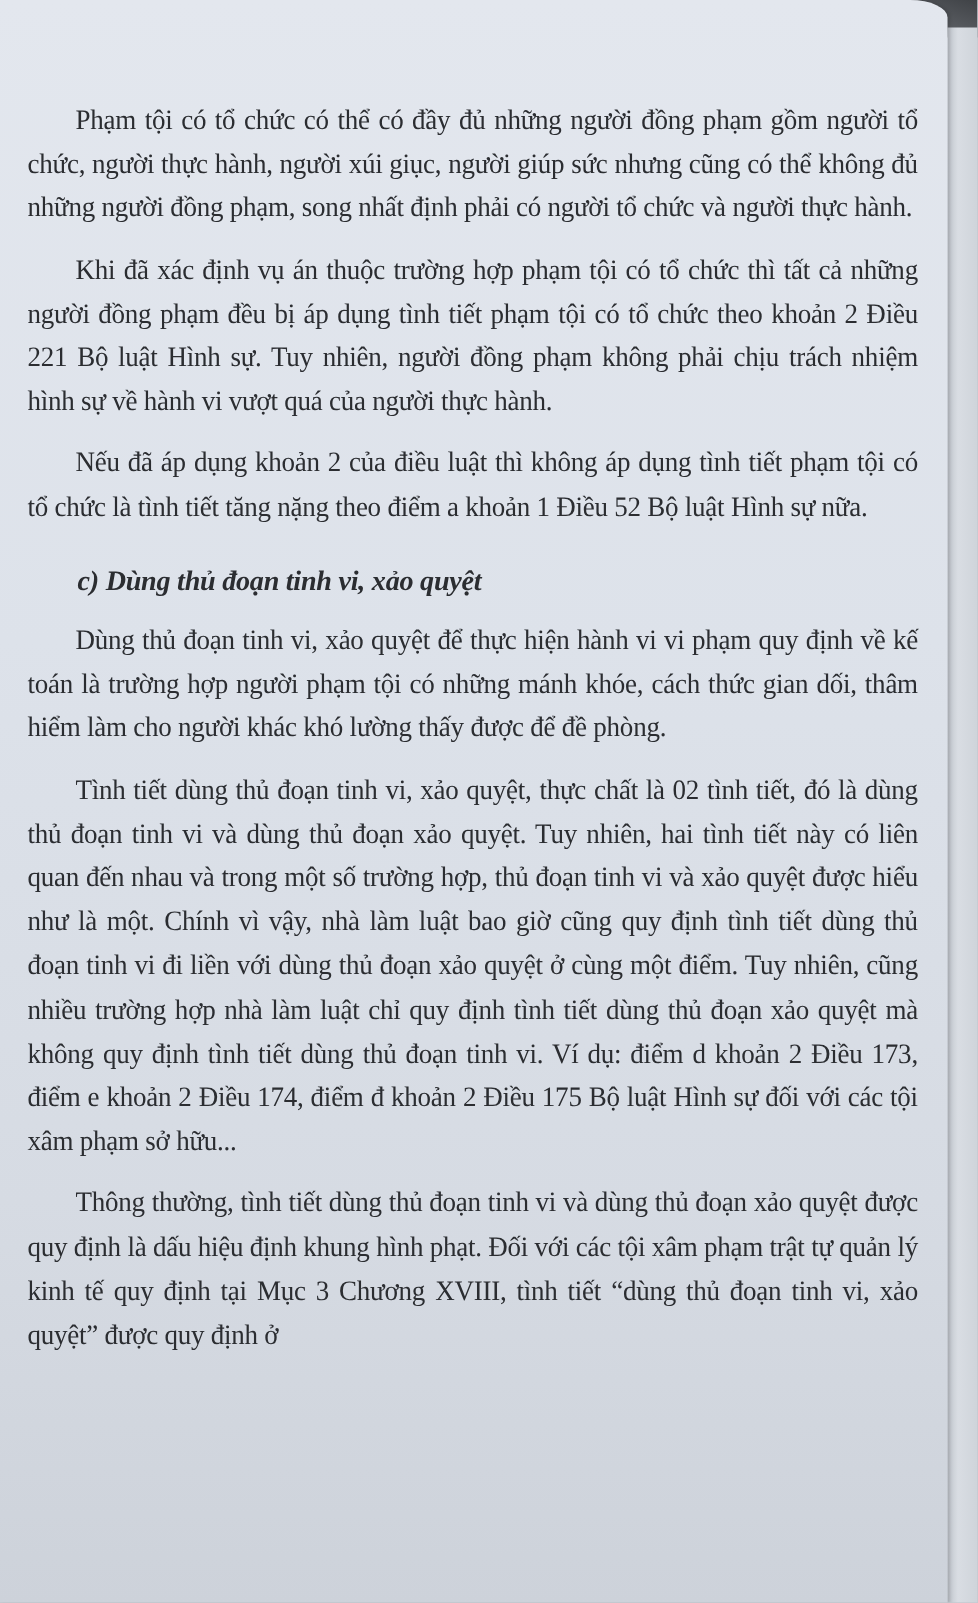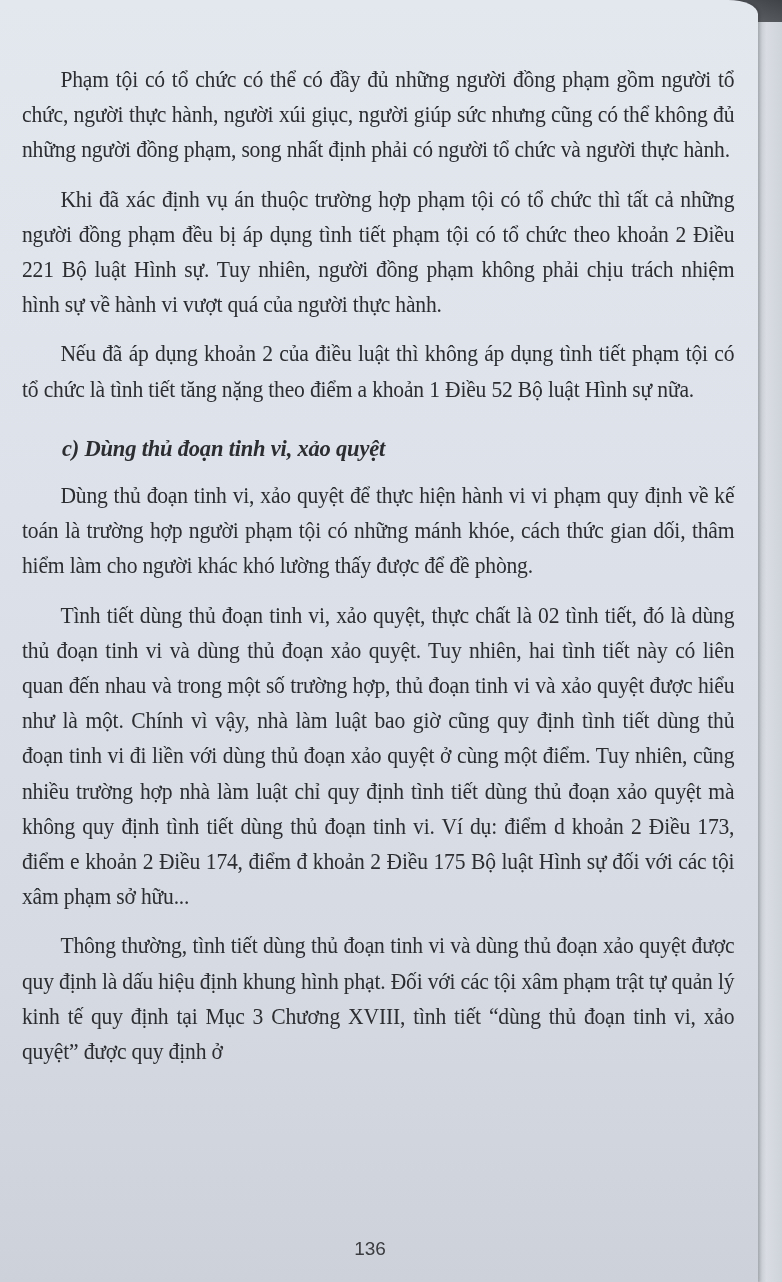--- a/index.html
+++ b/index.html
@@ -17,21 +17,21 @@
       position: absolute; left: 0; top: 0; width: 758px; height: 1282px;
       background: linear-gradient(180deg, #e3e7ee 0%, #dde2ea 40%, #d6dbe3 75%, #cdd2da 100%);
       border-top-right-radius: 30px 14px;
       box-shadow: 2px 0 3px rgba(0,0,0,0.15);
     }
     .next-page-edge {
       position: absolute; right: 0; top: 22px; width: 24px; height: 1260px;
       background: linear-gradient(90deg, #c0c5cc 0%, #d9dde3 35%, #cfd4da 100%);
     }
     .content {
-      position: absolute; left: 22px; top: 62px; width: 712px;
+      position: absolute; left: 22px; top: 78px; width: 712px;
       color: #2b2d31;
       font-size: 22.5px;
       line-height: 35.2px;
       letter-spacing: -0.2px;
     }
     .para {
       margin: 0 0 14px 0;
       text-align: justify;
       text-indent: 40px;
       transform: scaleX(0.96);
@@ -60,14 +60,13 @@
 <div class="page">
   <div class="content">
     <p class="para">Phạm tội có tổ chức có thể có đầy đủ những người đồng phạm gồm người tổ chức, người thực hành, người xúi giục, người giúp sức nhưng cũng có thể không đủ những người đồng phạm, song nhất định phải có người tổ chức và người thực hành.</p>
     <p class="para">Khi đã xác định vụ án thuộc trường hợp phạm tội có tổ chức thì tất cả những người đồng phạm đều bị áp dụng tình tiết phạm tội có tổ chức theo khoản 2 Điều 221 Bộ luật Hình sự. Tuy nhiên, người đồng phạm không phải chịu trách nhiệm hình sự về hành vi vượt quá của người thực hành.</p>
     <p class="para">Nếu đã áp dụng khoản 2 của điều luật thì không áp dụng tình tiết phạm tội có tổ chức là tình tiết tăng nặng theo điểm a khoản 1 Điều 52 Bộ luật Hình sự nữa.</p>
     <h3 class="heading">c) Dùng thủ đoạn tinh vi, xảo quyệt</h3>
     <p class="para">Dùng thủ đoạn tinh vi, xảo quyệt để thực hiện hành vi vi phạm quy định về kế toán là trường hợp người phạm tội có những mánh khóe, cách thức gian dối, thâm hiểm làm cho người khác khó lường thấy được để đề phòng.</p>
     <p class="para">Tình tiết dùng thủ đoạn tinh vi, xảo quyệt, thực chất là 02 tình tiết, đó là dùng thủ đoạn tinh vi và dùng thủ đoạn xảo quyệt. Tuy nhiên, hai tình tiết này có liên quan đến nhau và trong một số trường hợp, thủ đoạn tinh vi và xảo quyệt được hiểu như là một. Chính vì vậy, nhà làm luật bao giờ cũng quy định tình tiết dùng thủ đoạn tinh vi đi liền với dùng thủ đoạn xảo quyệt ở cùng một điểm. Tuy nhiên, cũng nhiều trường hợp nhà làm luật chỉ quy định tình tiết dùng thủ đoạn xảo quyệt mà không quy định tình tiết dùng thủ đoạn tinh vi. Ví dụ: điểm d khoản 2 Điều 173, điểm e khoản 2 Điều 174, điểm đ khoản 2 Điều 175 Bộ luật Hình sự đối với các tội xâm phạm sở hữu...</p>
     <p class="para">Thông thường, tình tiết dùng thủ đoạn tinh vi và dùng thủ đoạn xảo quyệt được quy định là dấu hiệu định khung hình phạt. Đối với các tội xâm phạm trật tự quản lý kinh tế quy định tại Mục 3 Chương XVIII, tình tiết “dùng thủ đoạn tinh vi, xảo quyệt” được quy định ở</p>
   </div>
-  <div class="page-number">136</div>
 </div>
 
 </body></html>

